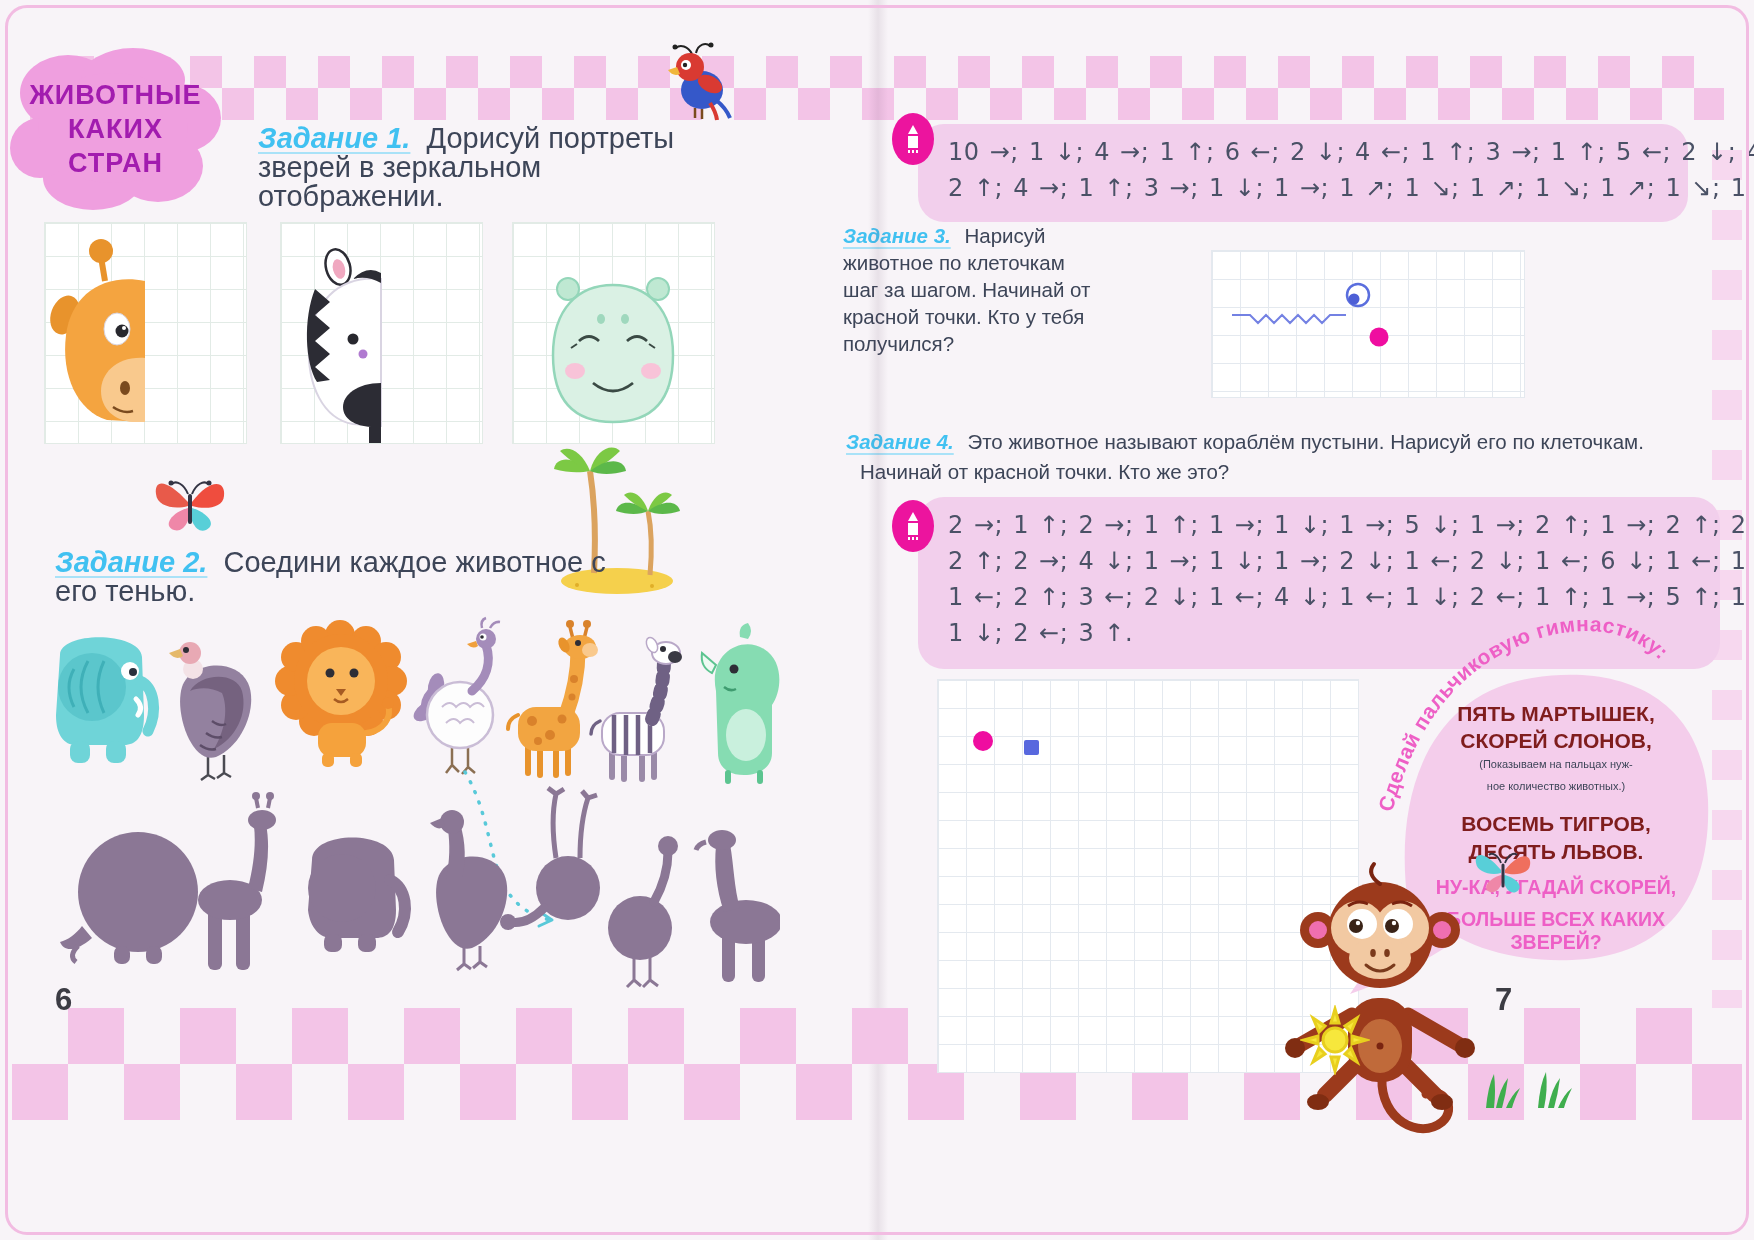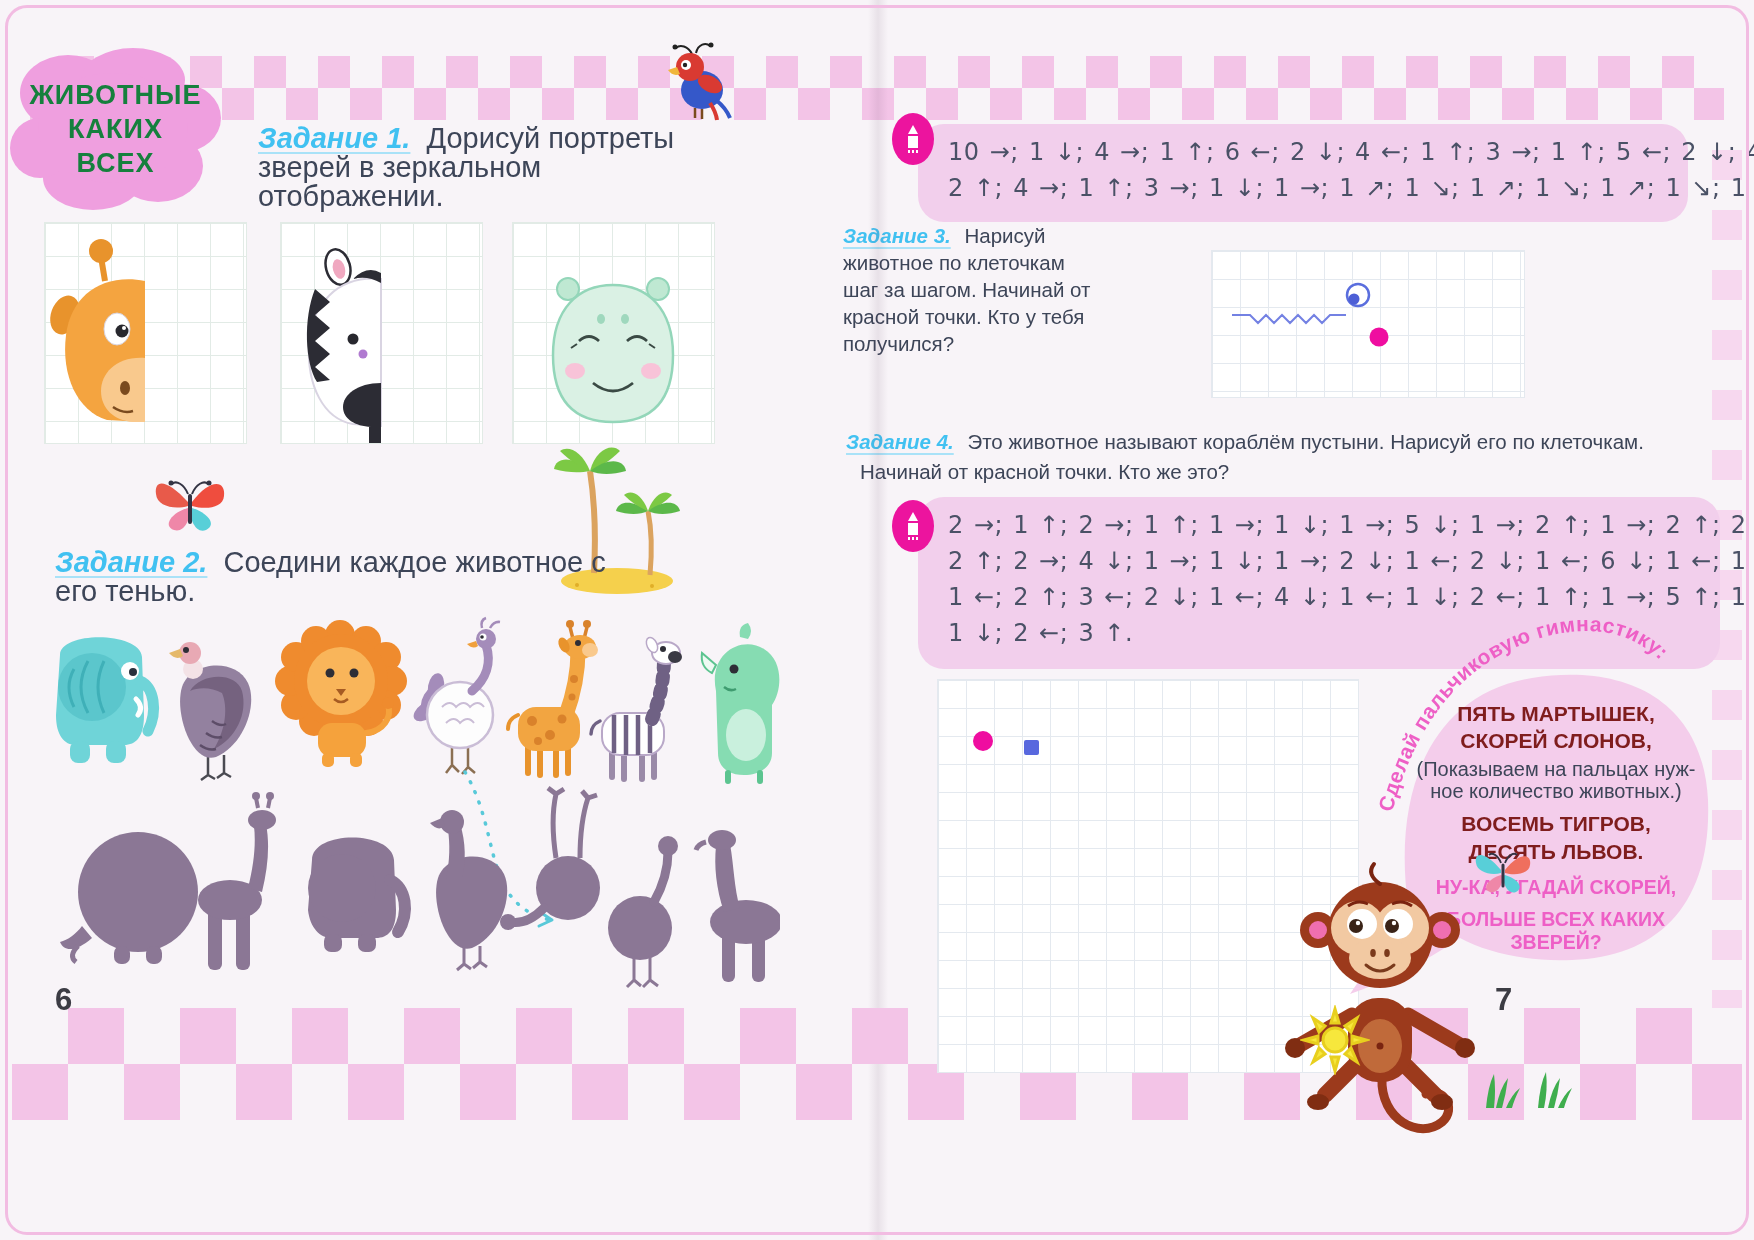--- a/index.html
+++ b/index.html
@@ -11,39 +11,39 @@
       linear-gradient(45deg,#f3c4e7 25%,transparent 25%,transparent 75%,#f3c4e7 75%),
       linear-gradient(45deg,#f3c4e7 25%,transparent 25%,transparent 75%,#f3c4e7 75%);}
   .checker.light{background-image:
       linear-gradient(45deg,#f7d8ef 25%,transparent 25%,transparent 75%,#f7d8ef 75%),
       linear-gradient(45deg,#f7d8ef 25%,transparent 25%,transparent 75%,#f7d8ef 75%);}
   .ck-top{position:absolute;left:30px;right:30px;top:56px;height:64px;background-size:64px 64px;background-position:0 0,32px 32px;}
   .ck-bottom{position:absolute;left:12px;right:12px;top:1008px;height:112px;background-size:112px 112px;background-position:0 0,56px 56px;z-index:2;}
   .ck-right{position:absolute;right:12px;top:120px;width:30px;height:888px;background-size:60px 60px;background-position:0 0,30px 30px;}
   
   .cloud{position:absolute;left:8px;top:48px;width:215px;height:165px;z-index:5;}
-  .cloud-text{position:absolute;left:8px;top:78px;width:215px;text-align:center;color:#15803d;font-weight:700;font-size:27px;line-height:34px;letter-spacing:1px;z-index:6;}
+  .cloud-text{position:absolute;left:8px;top:78px;width:215px;text-align:center;color:#a21caf;font-weight:700;font-size:27px;line-height:34px;letter-spacing:1px;z-index:6;}
   
   .task-label{color:#41c1f1;font-weight:700;font-style:italic;text-decoration:underline;text-decoration-color:#a9e2f8;text-decoration-thickness:2px;text-underline-offset:4px;margin-right:8px;}
   .task-text{color:#3d4558;}
   .h22{font-size:29px;line-height:29px;}
   .h20{font-size:20.5px;line-height:27px;}
   
   .grid33{background-color:#fff;background-image:linear-gradient(#e2ebe6 1.3px,transparent 1.3px),linear-gradient(90deg,#e2ebe6 1.3px,transparent 1.3px);background-size:33px 33px;border:1.5px solid #e2ebe6;}
   .grid28{background-color:#fff;background-image:linear-gradient(#e4e9ef 1.2px,transparent 1.2px),linear-gradient(90deg,#e4e9ef 1.2px,transparent 1.2px);background-size:28px 28px;border:1.2px solid #e4e9ef;}
   .panel{position:absolute;top:222px;width:201px;height:220px;}
   .panel svg{position:absolute;left:0;top:0;}
   
   .dict-block{position:absolute;background:#f2cfec;border-radius:26px;color:#4a5166;font-family:"DejaVu Sans",sans-serif;z-index:5;}
   .dict-line{white-space:nowrap;letter-spacing:.5px;word-spacing:2px;}
   .pencil-badge{position:absolute;width:42px;height:52px;background:#ec149e;border-radius:50%;z-index:6;display:flex;align-items:center;justify-content:center;}
   
   .bubble-line{position:absolute;left:1406px;width:300px;text-align:center;font-weight:700;z-index:6;}
   .b-blue{color:#7f1d1d;font-size:21px;}
-  .b-note{color:#3d4558;font-weight:400;font-size:20px;}
+  .b-note{color:#3d4558;font-weight:400;font-size:11px;}
   .b-pink{color:#ee5fc6;font-size:19.5px;}
   .page-num{position:absolute;font-size:31px;font-weight:700;color:#3c3c44;z-index:10;}
 </style>
 </head>
 <body>
 
 <div class="spread">
   <div class="ck-top checker"></div>
   <div class="ck-bottom checker"></div>
   <div class="ck-right checker light"></div>
@@ -57,21 +57,21 @@
       <ellipse cx="175" cy="70" rx="38" ry="34"></ellipse>
         <ellipse cx="150" cy="118" rx="45" ry="36"></ellipse>
       <ellipse cx="85" cy="130" rx="50" ry="32"></ellipse>
         <ellipse cx="32" cy="100" rx="30" ry="30"></ellipse>
       <ellipse cx="105" cy="80" rx="75" ry="55"></ellipse>
     </g>
   </svg>
   <div class="cloud-text">
     <div>ЖИВОТНЫЕ</div>
     <div>КАКИХ</div>
-    <div>ВСЕХ</div>
+    <div>СТРАН</div>
   </div>
 
   <svg style="position:absolute;left:640px;top:40px;z-index:6;" width="100" height="85" viewBox="0 0 100 85">
     <path d="M52,14 C48,6 40,4 36,8" stroke="#222" stroke-width="2" fill="none"></path>
     <path d="M56,13 C58,4 66,2 70,6" stroke="#222" stroke-width="2" fill="none"></path>
     <circle cx="35" cy="7" r="2.5" fill="#222"></circle>
       <circle cx="71" cy="5" r="2.5" fill="#222"></circle>
     <ellipse cx="62" cy="50" rx="21" ry="19" fill="#3558c9"></ellipse>
     <circle cx="50" cy="27" r="14" fill="#d93a32"></circle>
     <circle cx="46" cy="25" r="5" fill="#fff"></circle>

